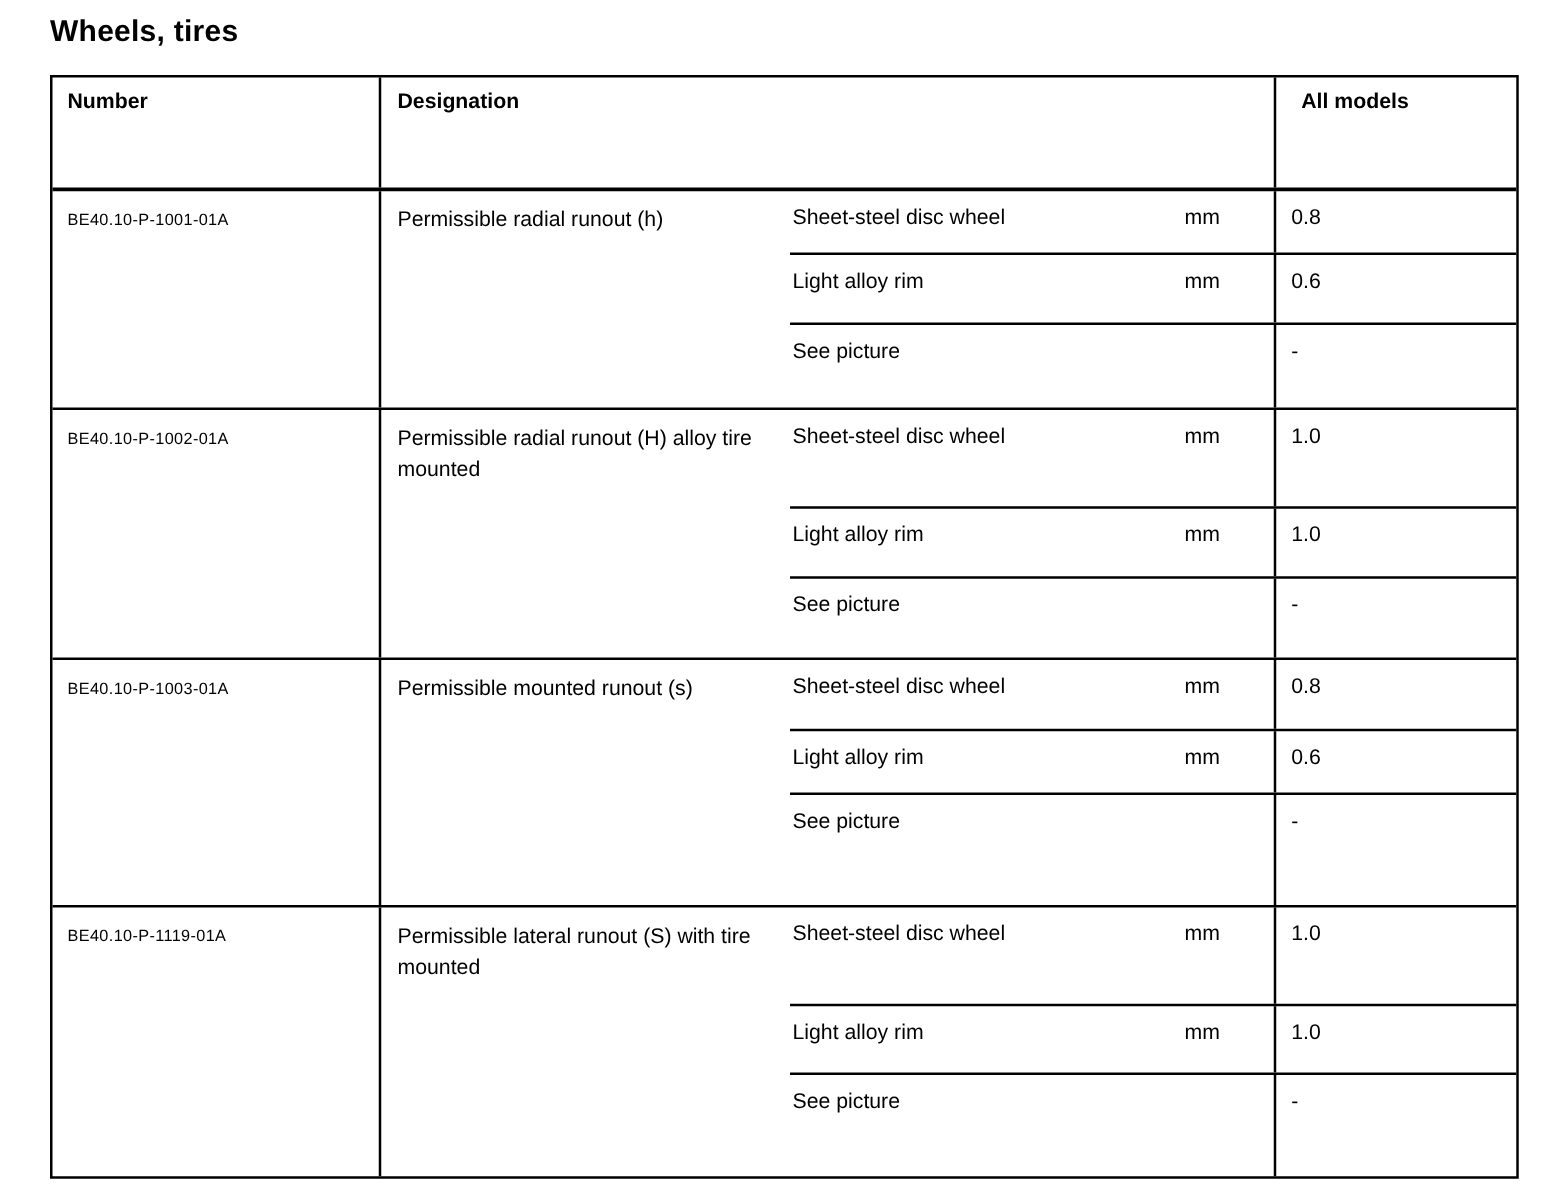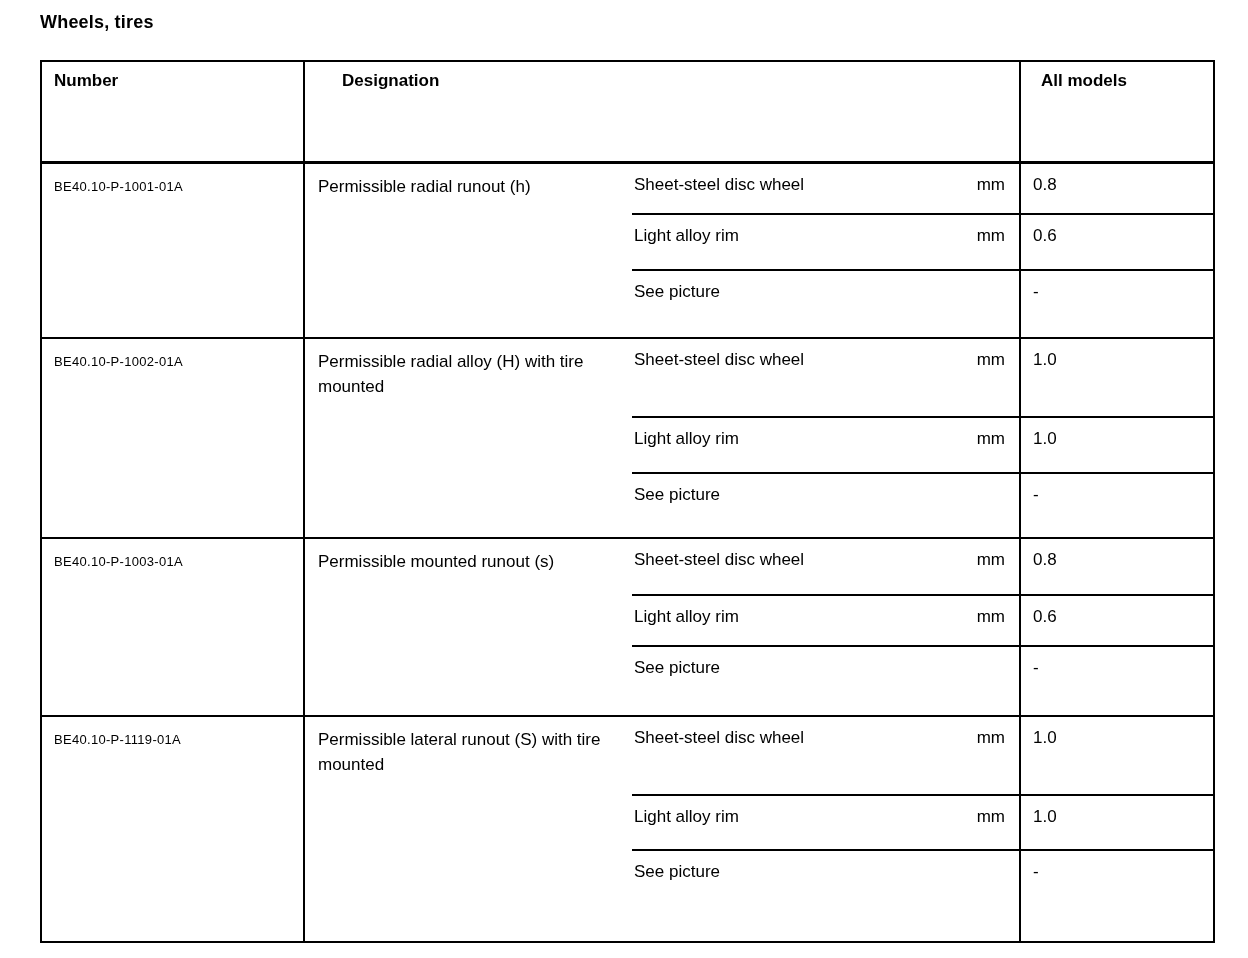--- a/index.html
+++ b/index.html
@@ -13,46 +13,45 @@
     position: relative;
     width: 1248px;
     height: 958px;
     overflow: hidden;
   }
 
   .page-title {
     position: absolute;
     left: 40px;
     top: 12px;
-    font-size: 18px;
+    font-size: 24px;
     font-weight: bold;
     letter-spacing: 0.2px;
   }
 
   .spec-table {
     position: absolute;
     left: 40px;
     top: 60px;
     width: 1175px;
     height: 883px;
     box-sizing: border-box;
     border: 2px solid #000;
     display: flex;
     flex-direction: column;
     font-size: 17px;
   }
 
   
   .header-row {
     box-sizing: border-box;
-    height: 102px;
+    height: 91px;
     border-bottom: 3px solid #000;
     display: flex;
     font-weight: bold;
-    gap: 24px;
   }
   .h-number {
     box-sizing: border-box;
     width: 263px;
     border-right: 2px solid #000;
     padding: 9px 8px 0 12px;
   }
   .h-designation {
     box-sizing: border-box;
     flex: 1;
@@ -90,20 +89,21 @@
     line-height: 25px;
   }
   .sub-area {
     flex: 1;
     display: flex;
     flex-direction: column;
   }
   .sub-row {
     box-sizing: border-box;
     display: flex;
+    gap: 29px;
   }
   .sub-row.sep {
     border-bottom: 2px solid #000;
   }
   .sub-row.grow {
     flex: 1;
   }
   .sub-item {
     box-sizing: border-box;
     flex: 1;
@@ -155,21 +155,21 @@
           <span>See picture</span>
           <span></span>
         </div>
         <div class="sub-value">-</div>
       </div>
     </div>
   </div>
 
   <div class="data-row" style="height:200px">
     <div class="cell-number">BE40.10-P-1002-01A</div>
-    <div class="cell-designation">Permissible radial alloy (H) with tire mounted</div>
+    <div class="cell-designation">Permissible radial runout (H) alloy tire mounted</div>
     <div class="sub-area">
       <div class="sub-row sep" style="height:79px">
         <div class="sub-item">
           <span>Sheet-steel disc wheel</span>
           <span>mm</span>
         </div>
         <div class="sub-value">1.0</div>
       </div>
       <div class="sub-row sep" style="height:56px">
         <div class="sub-item">
@@ -181,21 +181,21 @@
       <div class="sub-row grow">
         <div class="sub-item">
           <span>See picture</span>
           <span></span>
         </div>
         <div class="sub-value">-</div>
       </div>
     </div>
   </div>
 
-  <div class="data-row" style="height:178px">
+  <div class="data-row" style="height:198px">
     <div class="cell-number">BE40.10-P-1003-01A</div>
     <div class="cell-designation">Permissible mounted runout (s)</div>
     <div class="sub-area">
       <div class="sub-row sep" style="height:57px">
         <div class="sub-item">
           <span>Sheet-steel disc wheel</span>
           <span>mm</span>
         </div>
         <div class="sub-value">0.8</div>
       </div>

